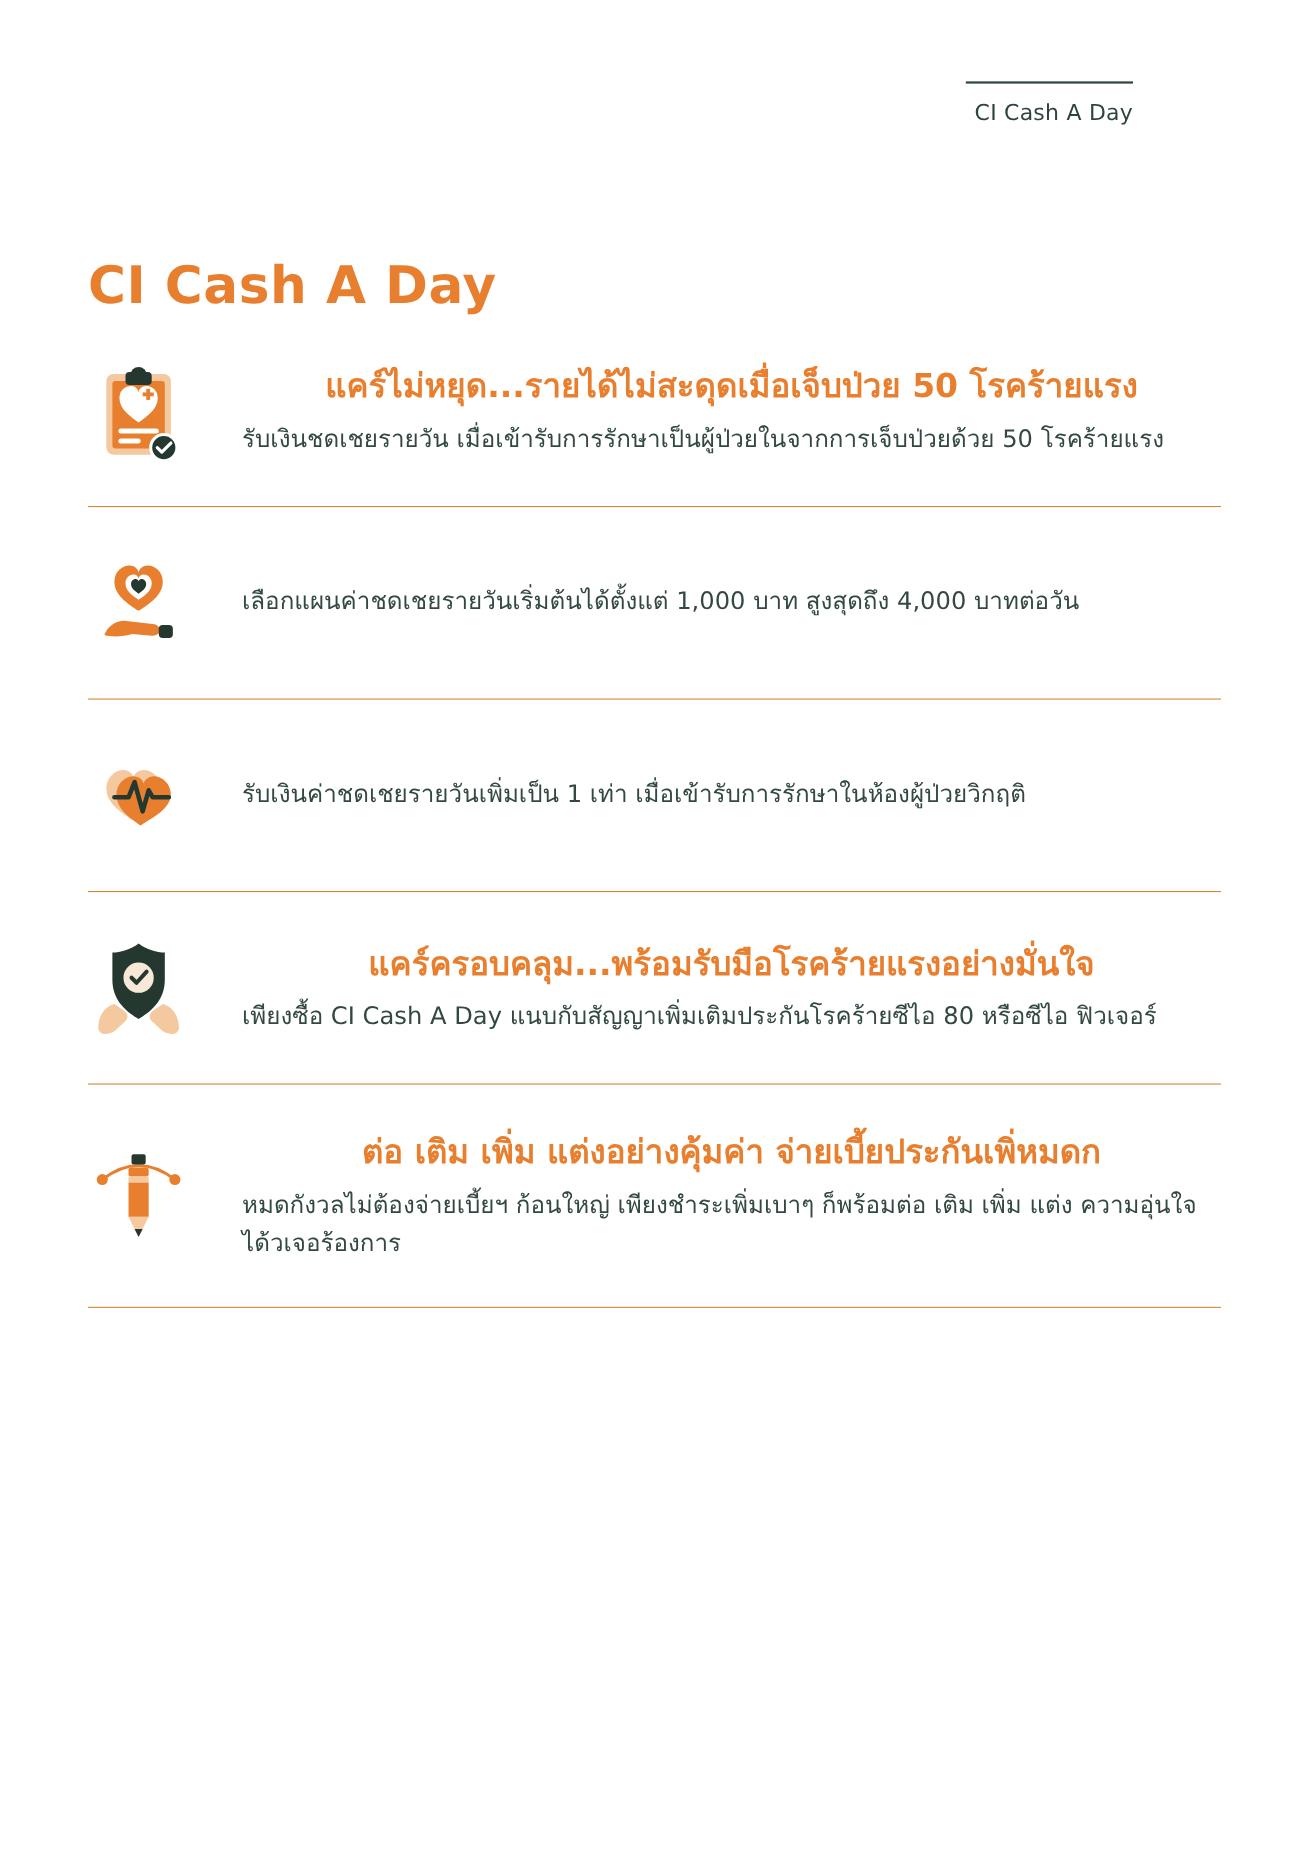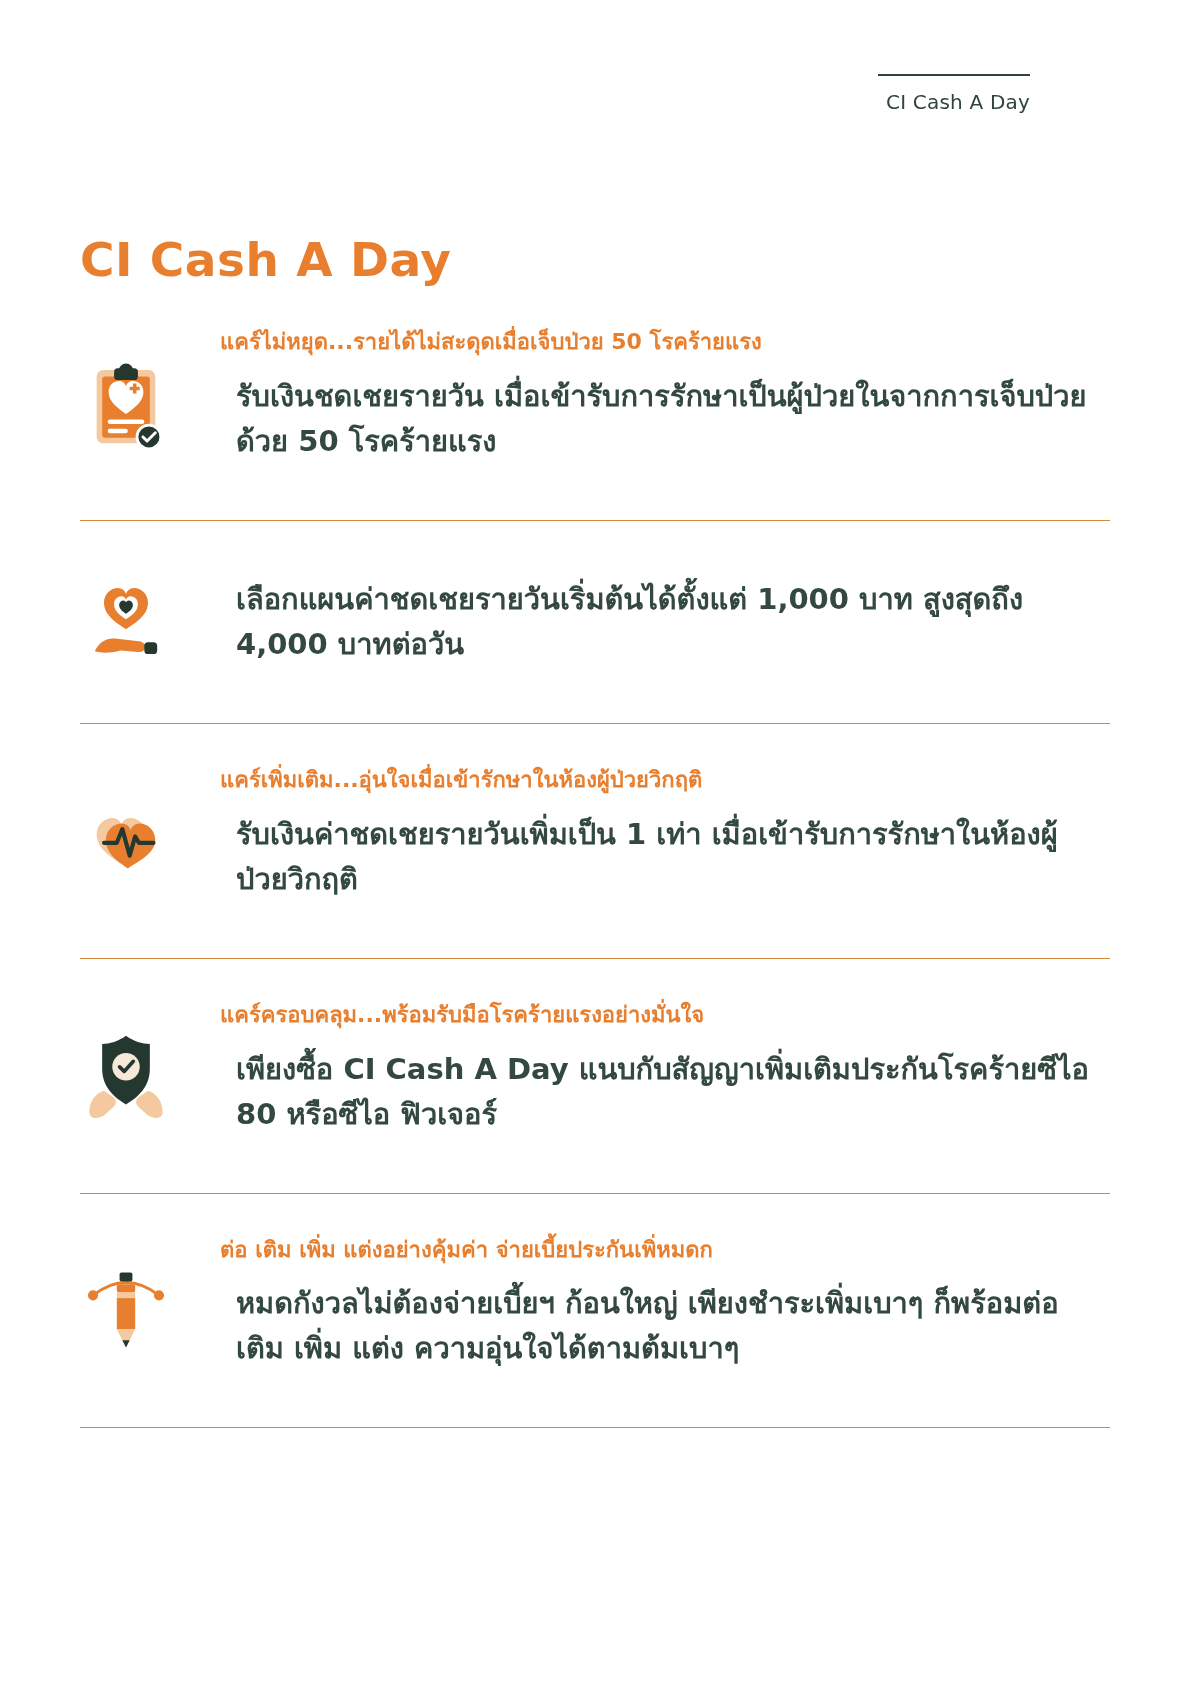--- a/index.html
+++ b/index.html
@@ -48,29 +48,30 @@
   .section-row.first { padding-top: 0; }
   .icon-cell {
     flex: 0 0 92px;
     display: flex;
     justify-content: center;
     align-items: center;
   }
   .text-cell { flex: 1 1 auto; }
   .section-heading {
     margin: 0 0 10px 0;
-    font-size: 22px;
+    font-size: 30px;
     font-weight: 700;
     color: #E87F2F;
     line-height: 1.45;
+    text-align: center;
   }
   .section-body {
-    margin: 16px;
-    font-size: 29px;
-    font-weight: 700;
+    margin: 0;
+    font-size: 22px;
+    font-weight: 400;
     color: #33493F;
     line-height: 1.55;
     max-width: 880px;
   }
   .divider {
     border: none;
     border-top: 1.5px solid #D3873B;
     margin: 0;
   }
 </style>
@@ -128,21 +129,20 @@
 
     <div class="section-row">
       <div class="icon-cell">
         <svg width="88" height="94" viewBox="0 0 96 100">
           <path d="M41 74 C31 67 16 58 16 43 C16 32 25 25 33 25 C38.5 25 42.4 28.8 43 32.6 C43.6 28.8 47.5 25 53 25 C61 25 70 32 70 43 C70 58 51 67 41 74 Z" fill="#F5C9A0"></path>
           <path d="M50 80 C40 73 26 64 26 49 C26 38 35 31 43 31 C48.5 31 52.4 34.8 53 38.6 C53.6 34.8 57.5 31 63 31 C71 31 80 38 80 49 C80 64 60 73 50 80 Z" fill="#E87F2F"></path>
           <polyline points="24,52 38,52 44,37 52,66 58,45 62,52 78,52" fill="none" stroke="#24382F" stroke-width="4.5" stroke-linecap="round" stroke-linejoin="round"></polyline>
         </svg>
       </div>
       <div class="text-cell">
-        <h3 class="section-heading">แคร์เพิ่มเติม...อุ่นใจเมื่อเข้ารักษาในห้องผู้ป่วยวิกฤติ</h3>
         <p class="section-body">รับเงินค่าชดเชยรายวันเพิ่มเป็น 1 เท่า เมื่อเข้ารับการรักษาในห้องผู้ป่วยวิกฤติ</p>
       </div>
     </div>
     <hr class="divider">
 
     <div class="section-row">
       <div class="icon-cell">
         <svg width="88" height="94" viewBox="0 0 96 100">
           <path d="M48 6 C56 12 66 15 74 15 L74 42 C74 62 61 73 48 81 C35 73 22 62 22 42 L22 15 C30 15 40 12 48 6 Z" fill="#24382F"></path>
           <circle cx="48" cy="40" r="15" fill="#F7E8D7"></circle>
@@ -167,19 +167,19 @@
           <rect x="41" y="9" width="14" height="10" rx="2" fill="#24382F"></rect>
           <rect x="38" y="22" width="20" height="9" rx="2" fill="#E87F2F"></rect>
           <rect x="38" y="31" width="20" height="6" fill="#F5C9A0"></rect>
           <rect x="38" y="37" width="20" height="34" fill="#E87F2F"></rect>
           <path d="M38 71 L48 91 L58 71 Z" fill="#F5C9A0"></path>
           <path d="M44 83 L48 91 L52 83 Z" fill="#24382F"></path>
         </svg>
       </div>
       <div class="text-cell">
         <h3 class="section-heading">ต่อ เติม เพิ่ม แต่งอย่างคุ้มค่า จ่ายเบี้ยประกันเพิ่หมดก</h3>
-        <p class="section-body">หมดกังวลไม่ต้องจ่ายเบี้ยฯ ก้อนใหญ่ เพียงชำระเพิ่มเบาๆ ก็พร้อมต่อ เติม เพิ่ม แต่ง ความอุ่นใจได้ตามต้มเบาๆ</p>
+        <p class="section-body">หมดกังวลไม่ต้องจ่ายเบี้ยฯ ก้อนใหญ่ เพียงชำระเพิ่มเบาๆ ก็พร้อมต่อ เติม เพิ่ม แต่ง ความอุ่นใจได้วเจอร้องการ</p>
       </div>
     </div>
     <hr class="divider">
 
   </div>
 </div>
 
 </body></html>

